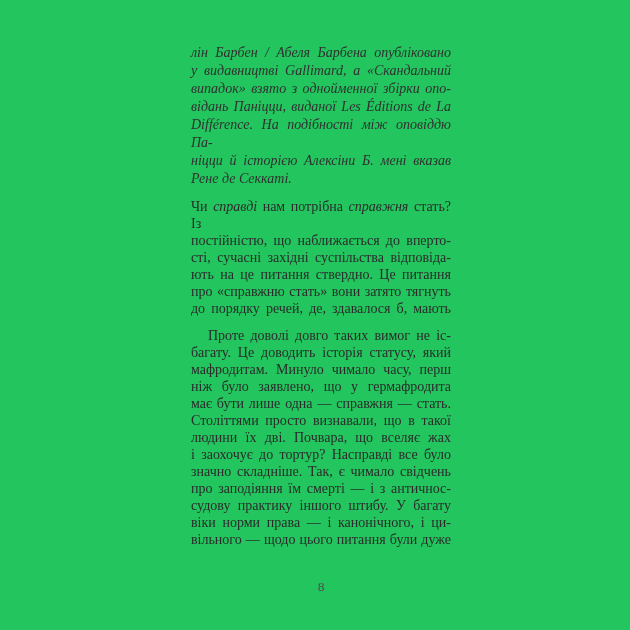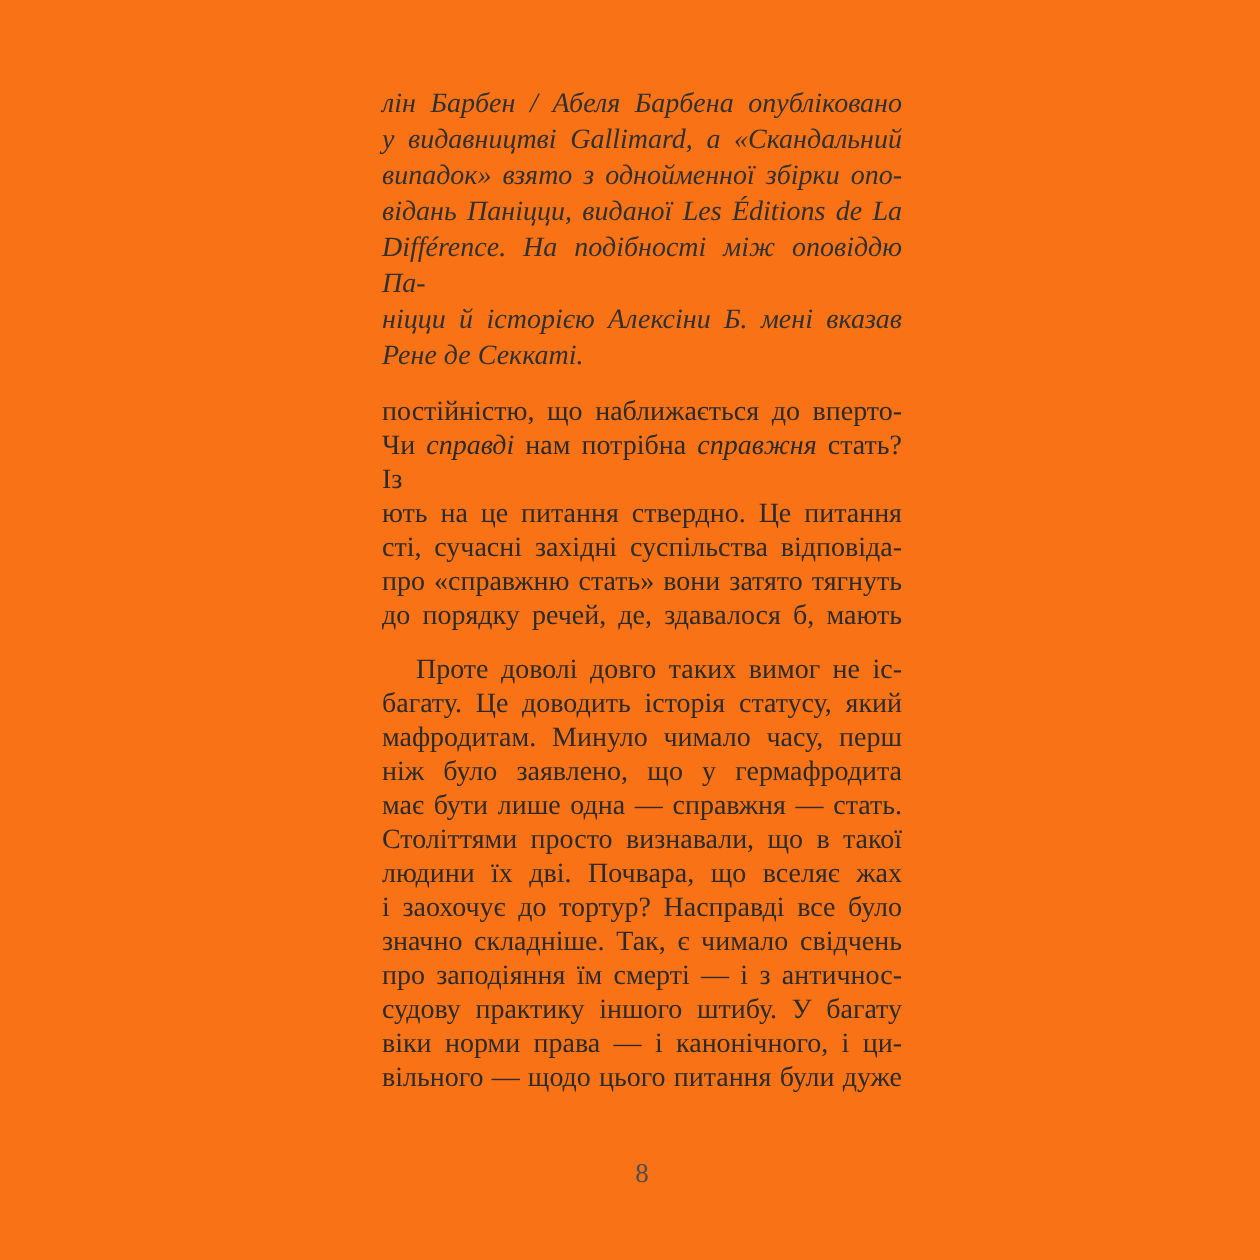--- a/index.html
+++ b/index.html
@@ -10,21 +10,21 @@
     width: 630px;
     height: 630px;
     background: #ffffff;
     font-family: "Liberation Serif", "DejaVu Serif", serif;
     position: relative;
     overflow: hidden;
   }
   .page {
     position: absolute;
     inset: 0;
-    background: #f97316;
+    background: #22c55e;
     font-family: Liberation Serif, serif;
   }
   .text-block {
     position: absolute;
     left: 191px;
     top: 44px;
     width: 260px;
     color: #2b2b2b;
   }
   .block {
@@ -72,24 +72,24 @@
       <div class="block italic">
         <div class="line"><span class="">лін Барбен / Абеля Барбена опубліковано</span></div>
         <div class="line"><span class="">у видавництві Gallimard, а «Скандальний</span></div>
         <div class="line"><span class="">випадок» взято з однойменної збірки опо-</span></div>
         <div class="line"><span class="">відань Паніцци, виданої Les Éditions de La</span></div>
         <div class="line"><span class="">Différence. На подібності між оповіддю Па-</span></div>
         <div class="line"><span class="">ніцци й історією Алексіни Б. мені вказав</span></div>
         <div class="line end"><span class="">Рене де Секкаті.</span></div>
       </div>
       <div class="block">
+        <div class="line"><span class="">Чи </span><span class="seg-italic">справді</span><span class=""> нам потрібна </span><span class="seg-italic">справжня</span><span class=""> стать? Із</span></div>
         <div class="line"><span class="">постійністю, що наближається до вперто-</span></div>
-        <div class="line"><span class="">Чи </span><span class="seg-italic">справді</span><span class=""> нам потрібна </span><span class="seg-italic">справжня</span><span class=""> стать? Із</span></div>
+        <div class="line"><span class="">сті, сучасні західні суспільства відповіда-</span></div>
         <div class="line"><span class="">ють на це питання ствердно. Це питання</span></div>
-        <div class="line"><span class="">сті, сучасні західні суспільства відповіда-</span></div>
         <div class="line"><span class="">про «справжню стать» вони затято тягнуть</span></div>
         <div class="line"><span class="">до порядку речей, де, здавалося б, мають</span></div>
       </div>
       <div class="block">
         <div class="line indent"><span class="">Проте доволі довго таких вимог не іс-</span></div>
         <div class="line"><span class="">багату. Це доводить історія статусу, який</span></div>
         <div class="line"><span class="">мафродитам. Минуло чимало часу, перш</span></div>
         <div class="line"><span class="">ніж було заявлено, що у гермафродита</span></div>
         <div class="line"><span class="">має бути лише одна — справжня — стать.</span></div>
         <div class="line"><span class="">Століттями просто визнавали, що в такої</span></div>

